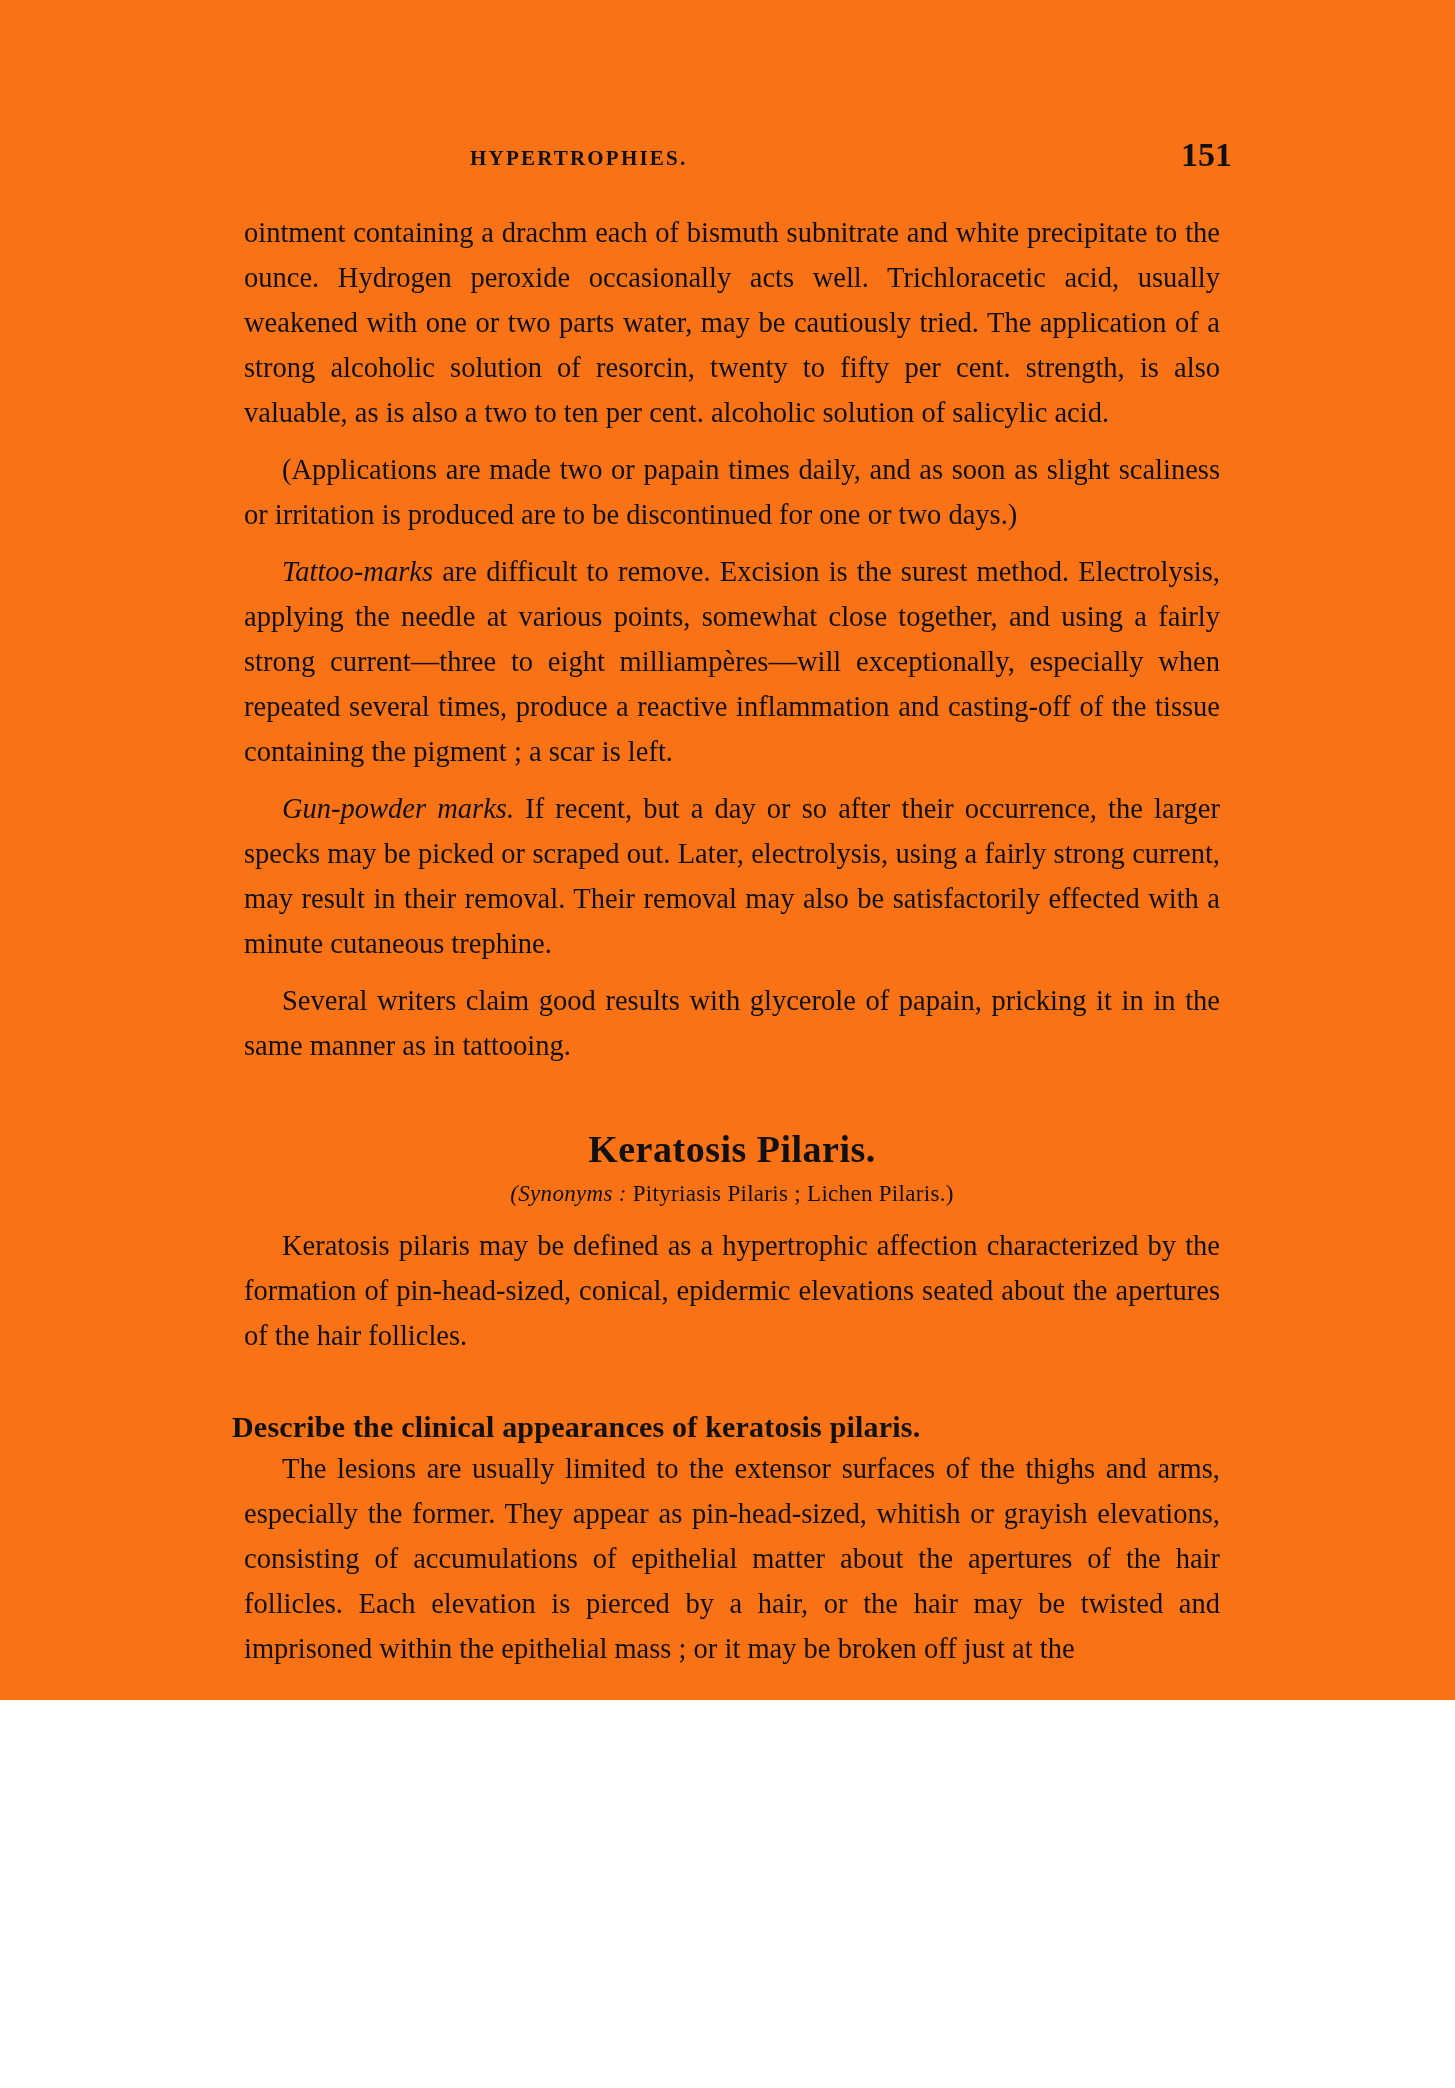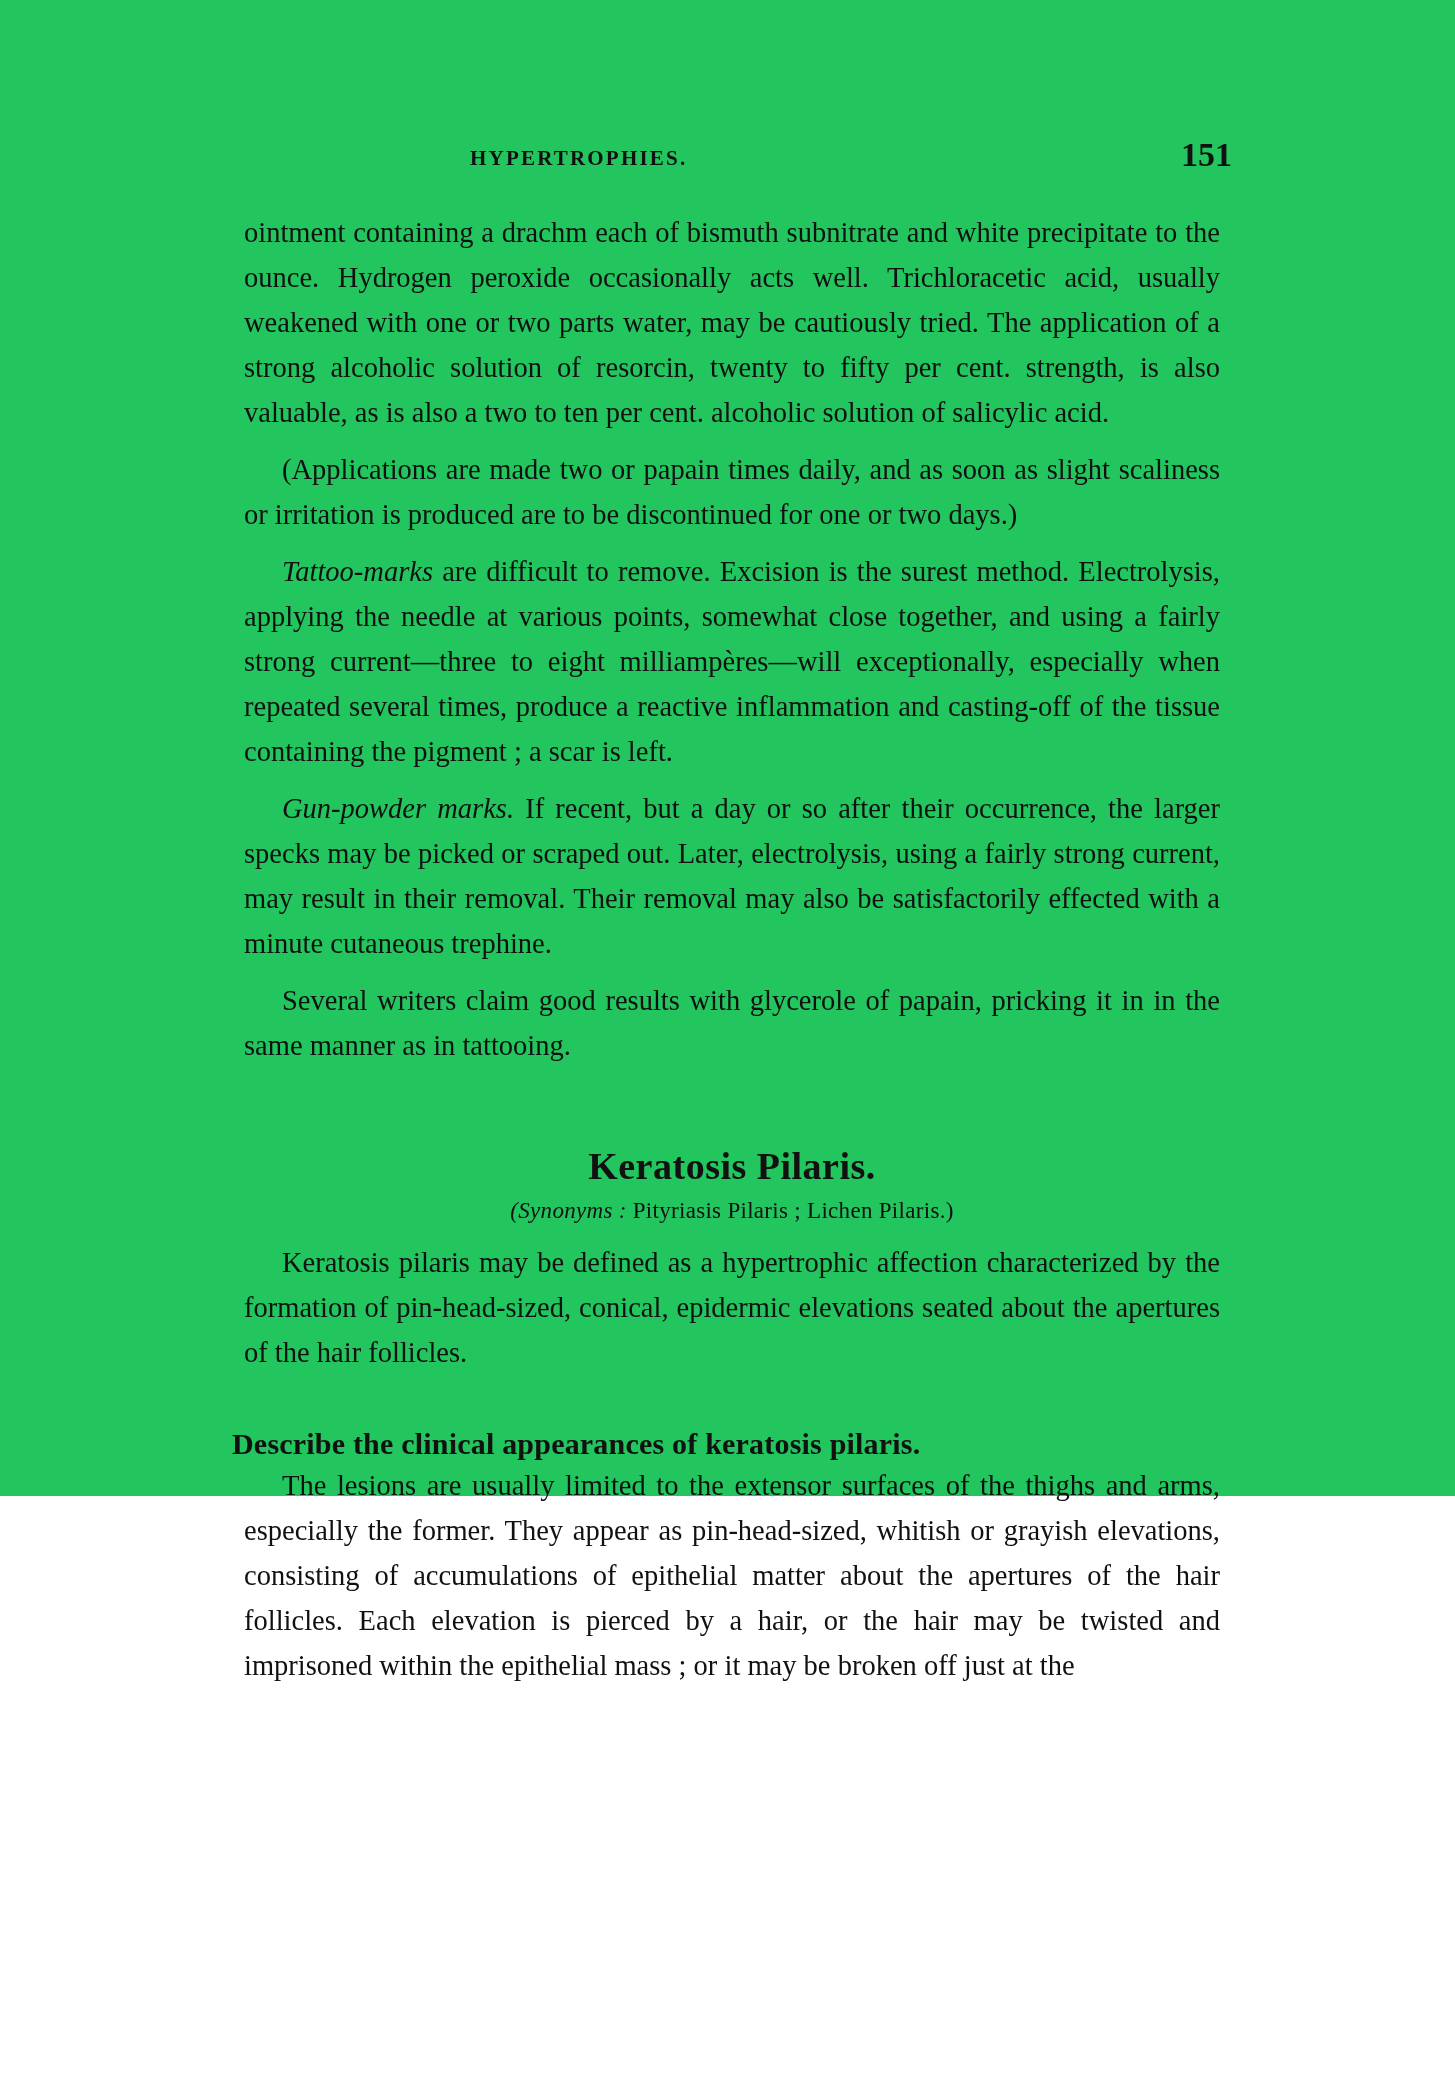--- a/index.html
+++ b/index.html
@@ -11,22 +11,22 @@
     width: 1455px;
     height: 2088px;
     font-family: "Liberation Serif", serif;
     color: #111111;
     position: relative;
   }
   .page {
     position: absolute;
     left: 0; top: 0;
     width: 1455px;
-    height: 1496px;
-    background: #22c55e;
+    height: 1700px;
+    background: #f97316;
   }
   .content {
     position: absolute;
     left: 232px;
     top: 140px;
     width: 1000px;
   }
   .running-head {
     display: flex;
     align-items: baseline;
@@ -64,21 +64,21 @@
   p.indent {
     text-indent: 38px;
   }
   .ital {
     font-style: italic;
   }
   .section-title {
     text-align: center;
     font-size: 38px;
     font-weight: 700;
-    margin-top: 76px;
+    margin-top: 59px;
     margin-bottom: 10px;
     letter-spacing: 0.5px;
     font-family: "Liberation Serif", serif;
   }
   .synonyms {
     text-align: center;
     font-size: 23px;
     margin-bottom: 16px;
     letter-spacing: 0.3px;
   }

